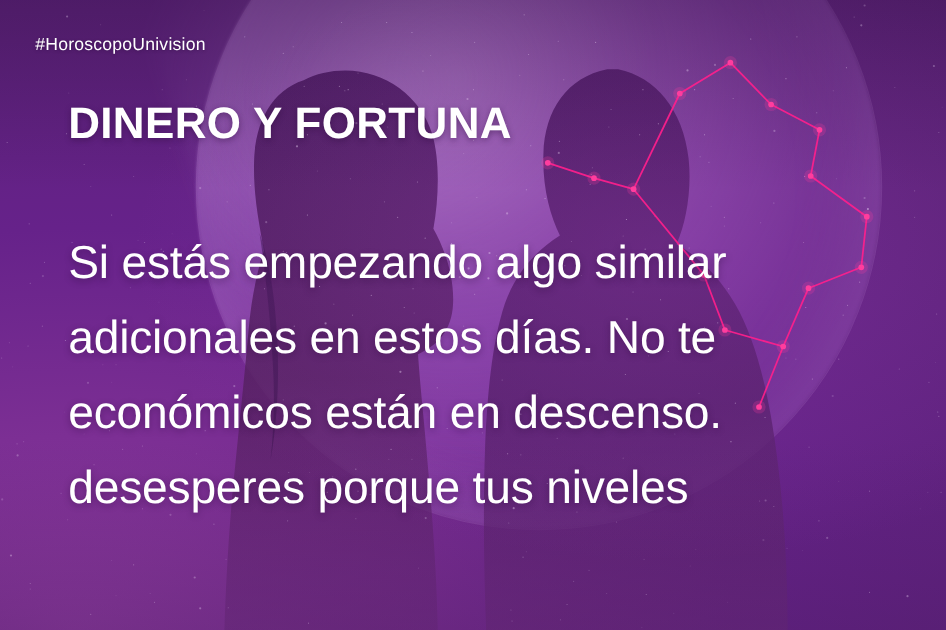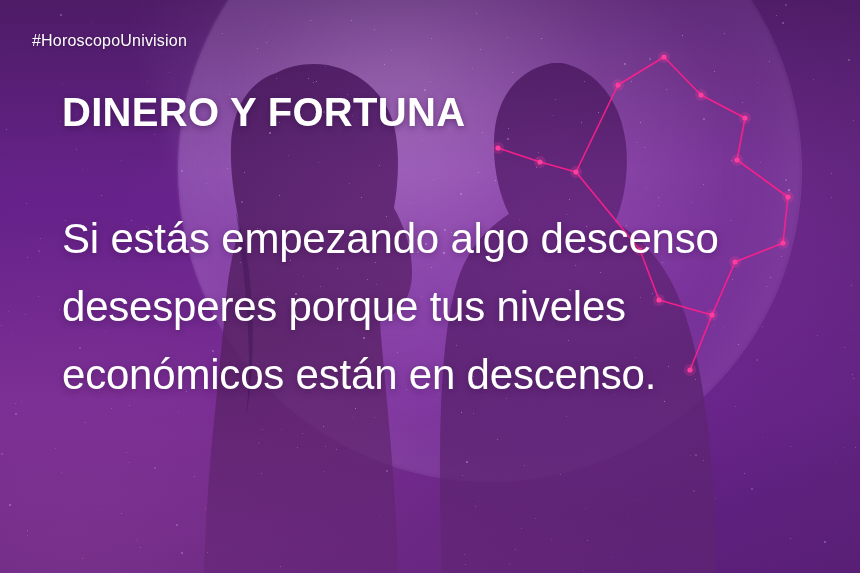--- a/index.html
+++ b/index.html
@@ -479,18 +479,19 @@
         <circle cx="540" cy="162" r="6" fill="#FF3D9E" opacity=".22"></circle>
         <circle cx="540" cy="162" r="2.6" fill="#FF3D9E"></circle>
         <circle cx="498" cy="148" r="6" fill="#FF3D9E" opacity=".22"></circle>
         <circle cx="498" cy="148" r="2.6" fill="#FF3D9E"></circle>
       </g>
   </svg>
 
   <div id="hashtag">#HoroscopoUnivision</div>
   <div id="title">DINERO Y FORTUNA</div>
   <div id="body-text">
-      <div class="line">Si estás empezando algo descenso</div>
+      <div class="line">Si estás empezando algo similar</div>
+      <div class="line">adicionales en estos días. No te</div>
+      <div class="line">económicos están en descenso.</div>
       <div class="line">desesperes porque tus niveles</div>
-      <div class="line">económicos están en descenso.</div>
     </div>
 
 </div>
 
 </body></html>

